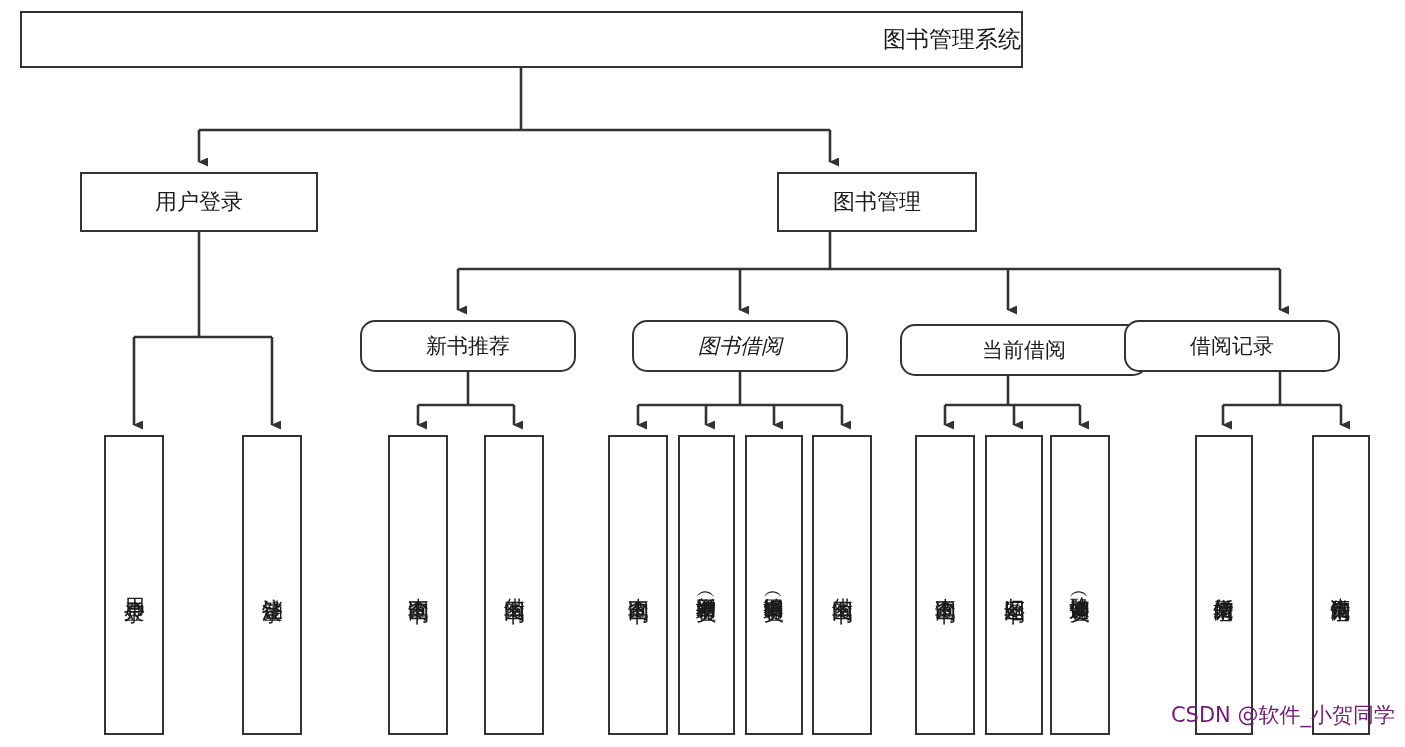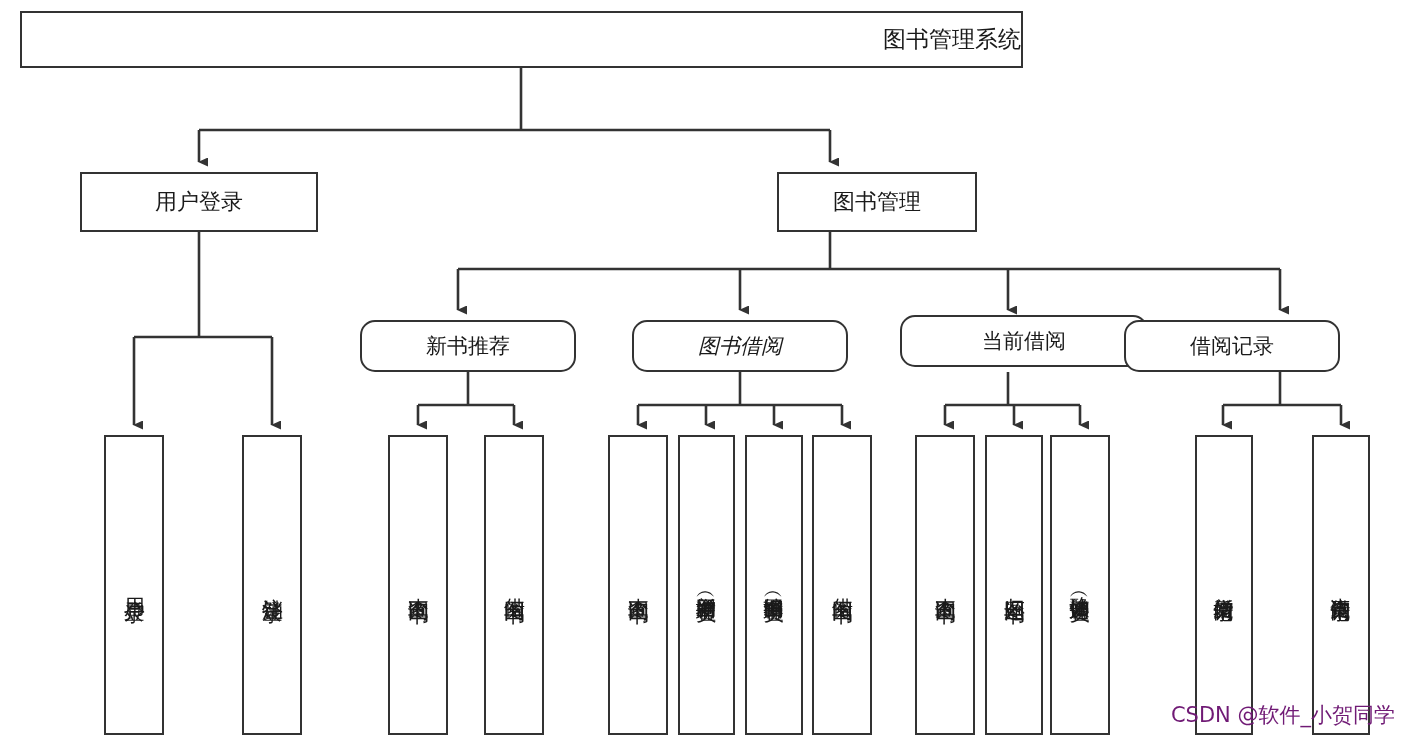--- a/index.html
+++ b/index.html
@@ -158,21 +158,21 @@
   <div class="node node-l1" style="left:732px; top:172px; width:200px;margin-left:45px;">
     <span class="node-label">图书管理</span>
   </div>
 
   <div class="node node-l2" style="left:360px; top:320px; width:216px;">
     <span class="node-label">新书推荐</span>
   </div>
   <div class="node node-l2" style="left:632px; top:320px; width:216px;font-style:italic;">
     <span class="node-label">图书借阅</span>
   </div>
-  <div class="node node-l2" style="left:900px; top:315px; width:248px;">
+  <div class="node node-l2" style="left:900px; top:324px; width:248px;">
     <span class="node-label">当前借阅</span>
   </div>
   <div class="node node-l2" style="left:1124px; top:320px; width:216px;">
     <span class="node-label">借阅记录</span>
   </div>
 
   <div class="node node-leaf" style="left:104px; width:60px;">
     <span class="node-label">用户登录</span>
   </div>
   <div class="node node-leaf" style="left:242px; width:60px;">

